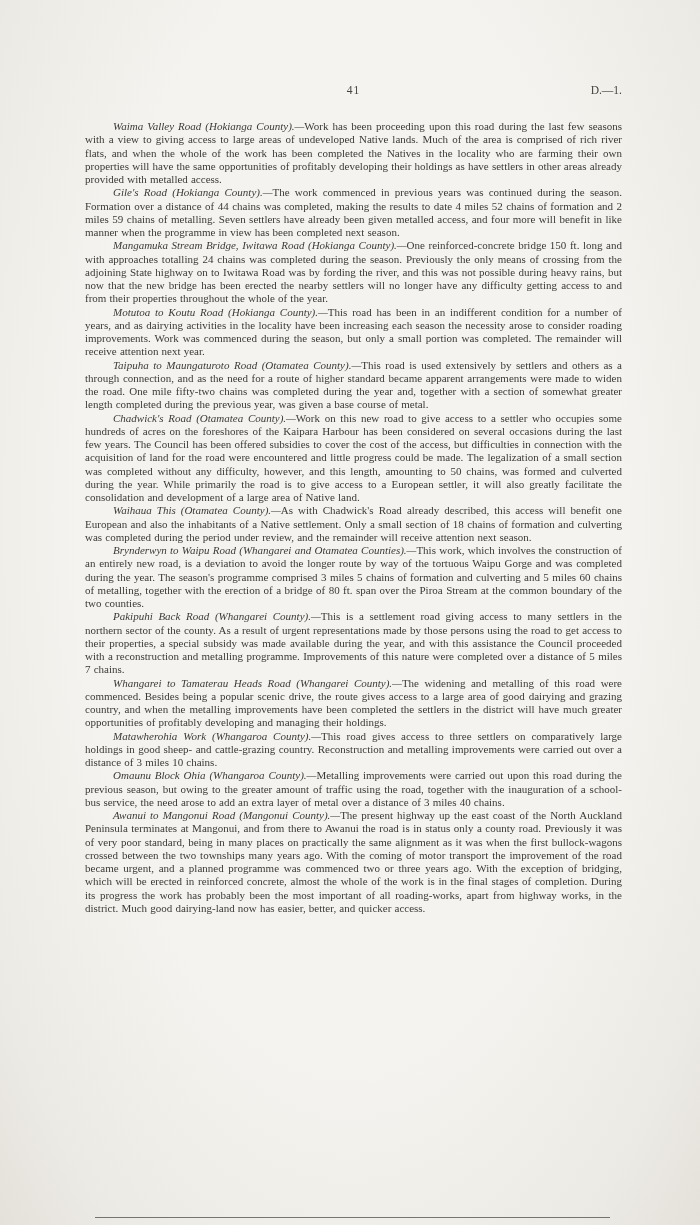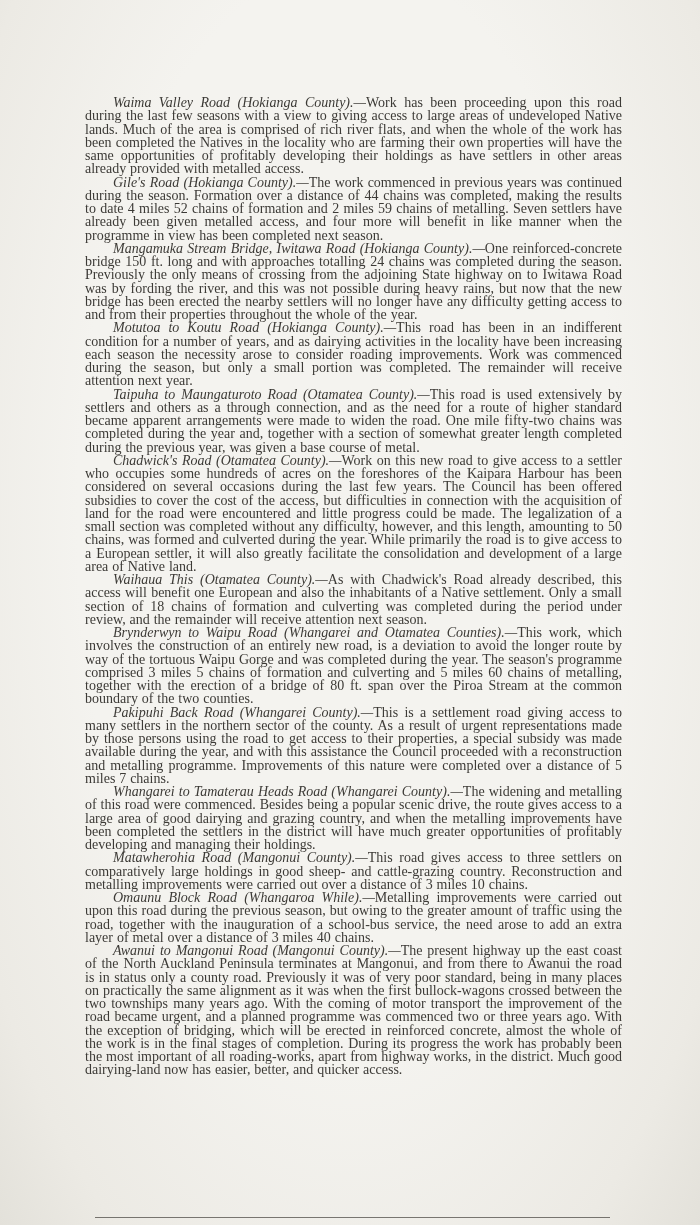--- a/index.html
+++ b/index.html
@@ -32,24 +32,24 @@
     left: 50%;
     transform: translateX(-50%);
     letter-spacing: 1px;
   }
   .doc-ref {
     position: absolute;
     right: 0;
   }
   .body-text {
     position: absolute;
-    top: 96px;
+    top: 120px;
     left: 85px;
     width: 537px;
-    font-size: 14px;
+    font-size: 11px;
     line-height: 13.25px;
     text-align: justify;
     text-justify: inter-word;
   }
   .para {
     margin: 0;
     padding: 0;
     text-indent: 28px;
     word-spacing: 0.4px;
   }
@@ -62,32 +62,36 @@
     left: 95px;
     right: 90px;
     border-top: 1.5px solid rgba(55, 52, 48, 0.65);
   }
 </style>
 </head>
 <body>
 
 <div class="page">
 
+  <div class="header">
+    <span class="page-number">41</span>
+    <span class="doc-ref">D.—1.</span>
+  </div>
 
   <div class="body-text">
     <p class="para"><span class="lead">Waima Valley Road (Hokianga County).—</span><span>Work has been proceeding upon this road during the last few seasons with a view to giving access to large areas of undeveloped Native lands.  Much of the area is comprised of rich river flats, and when the whole of the work has been completed the Natives in the locality who are farming their own properties will have the same opportunities of profitably developing their holdings as have settlers in other areas already provided with metalled access.</span></p>
     <p class="para"><span class="lead">Gile's Road (Hokianga County).—</span><span>The work commenced in previous years was continued during the season.  Formation over a distance of 44 chains was completed, making the results to date 4 miles 52 chains of formation and 2 miles 59 chains of metalling.  Seven settlers have already been given metalled access, and four more will benefit in like manner when the programme in view has been completed next season.</span></p>
     <p class="para"><span class="lead">Mangamuka Stream Bridge, Iwitawa Road (Hokianga County).—</span><span>One reinforced-concrete bridge 150 ft. long and with approaches totalling 24 chains was completed during the season.  Previously the only means of crossing from the adjoining State highway on to Iwitawa Road was by fording the river, and this was not possible during heavy rains, but now that the new bridge has been erected the nearby settlers will no longer have any difficulty getting access to and from their properties throughout the whole of the year.</span></p>
     <p class="para"><span class="lead">Motutoa to Koutu Road (Hokianga County).—</span><span>This road has been in an indifferent condition for a number of years, and as dairying activities in the locality have been increasing each season the necessity arose to consider roading improvements.  Work was commenced during the season, but only a small portion was completed.  The remainder will receive attention next year.</span></p>
     <p class="para"><span class="lead">Taipuha to Maungaturoto Road (Otamatea County).—</span><span>This road is used extensively by settlers and others as a through connection, and as the need for a route of higher standard became apparent arrangements were made to widen the road.  One mile fifty-two chains was completed during the year and, together with a section of somewhat greater length completed during the previous year, was given a base course of metal.</span></p>
     <p class="para"><span class="lead">Chadwick's Road (Otamatea County).—</span><span>Work on this new road to give access to a settler who occupies some hundreds of acres on the foreshores of the Kaipara Harbour has been considered on several occasions during the last few years.  The Council has been offered subsidies to cover the cost of the access, but difficulties in connection with the acquisition of land for the road were encountered and little progress could be made.  The legalization of a small section was completed without any difficulty, however, and this length, amounting to 50 chains, was formed and culverted during the year.  While primarily the road is to give access to a European settler, it will also greatly facilitate the consolidation and development of a large area of Native land.</span></p>
     <p class="para"><span class="lead">Waihaua This (Otamatea County).—</span><span>As with Chadwick's Road already described, this access will benefit one European and also the inhabitants of a Native settlement.  Only a small section of 18 chains of formation and culverting was completed during the period under review, and the remainder will receive attention next season.</span></p>
     <p class="para"><span class="lead">Brynderwyn to Waipu Road (Whangarei and Otamatea Counties).—</span><span>This work, which involves the construction of an entirely new road, is a deviation to avoid the longer route by way of the tortuous Waipu Gorge and was completed during the year.  The season's programme comprised 3 miles 5 chains of formation and culverting and 5 miles 60 chains of metalling, together with the erection of a bridge of 80 ft. span over the Piroa Stream at the common boundary of the two counties.</span></p>
     <p class="para"><span class="lead">Pakipuhi Back Road (Whangarei County).—</span><span>This is a settlement road giving access to many settlers in the northern sector of the county.  As a result of urgent representations made by those persons using the road to get access to their properties, a special subsidy was made available during the year, and with this assistance the Council proceeded with a reconstruction and metalling programme.  Improvements of this nature were completed over a distance of 5 miles 7 chains.</span></p>
     <p class="para"><span class="lead">Whangarei to Tamaterau Heads Road (Whangarei County).—</span><span>The widening and metalling of this road were commenced.  Besides being a popular scenic drive, the route gives access to a large area of good dairying and grazing country, and when the metalling improvements have been completed the settlers in the district will have much greater opportunities of profitably developing and managing their holdings.</span></p>
-    <p class="para"><span class="lead">Matawherohia Road (Mangonui County).—</span><span>This road gives access to three settlers on comparatively large holdings in good sheep- and cattle-grazing country.  Reconstruction and metalling improvements were carried out over a distance of 3 miles 10 chains.</span></p>
-    <p class="para"><span class="lead">Omaunu Block Road (Whangaroa While).—</span><span>Metalling improvements were carried out upon this road during the previous season, but owing to the greater amount of traffic using the road, together with the inauguration of a school-bus service, the need arose to add an extra layer of metal over a distance of 3 miles 40 chains.</span></p>
+    <p class="para"><span class="lead">Matawherohia Work (Whangaroa County).—</span><span>This road gives access to three settlers on comparatively large holdings in good sheep- and cattle-grazing country.  Reconstruction and metalling improvements were carried out over a distance of 3 miles 10 chains.</span></p>
+    <p class="para"><span class="lead">Omaunu Block Ohia (Whangaroa County).—</span><span>Metalling improvements were carried out upon this road during the previous season, but owing to the greater amount of traffic using the road, together with the inauguration of a school-bus service, the need arose to add an extra layer of metal over a distance of 3 miles 40 chains.</span></p>
     <p class="para"><span class="lead">Awanui to Mangonui Road (Mangonui County).—</span><span>The present highway up the east coast of the North Auckland Peninsula terminates at Mangonui, and from there to Awanui the road is in status only a county road.  Previously it was of very poor standard, being in many places on practically the same alignment as it was when the first bullock-wagons crossed between the two townships many years ago.  With the coming of motor transport the improvement of the road became urgent, and a planned programme was commenced two or three years ago.  With the exception of bridging, which will be erected in reinforced concrete, almost the whole of the work is in the final stages of completion.  During its progress the work has probably been the most important of all roading-works, apart from highway works, in the district.  Much good dairying-land now has easier, better, and quicker access.</span></p>
   </div>
 
   <div class="bottom-rule"></div>
 
 </div>
 
 </body></html>

